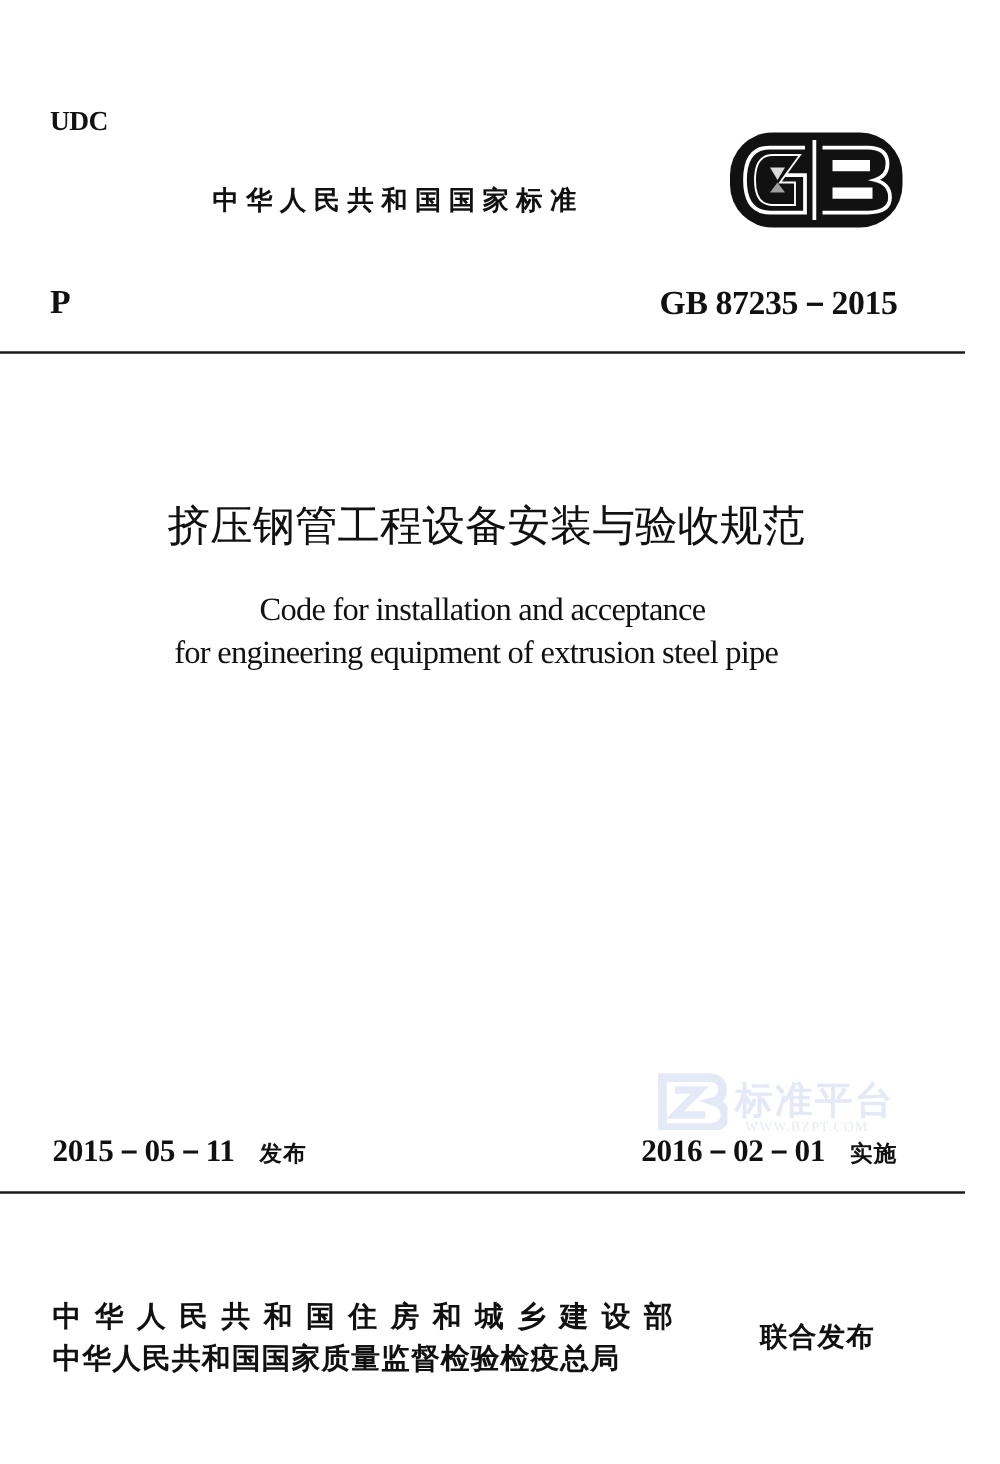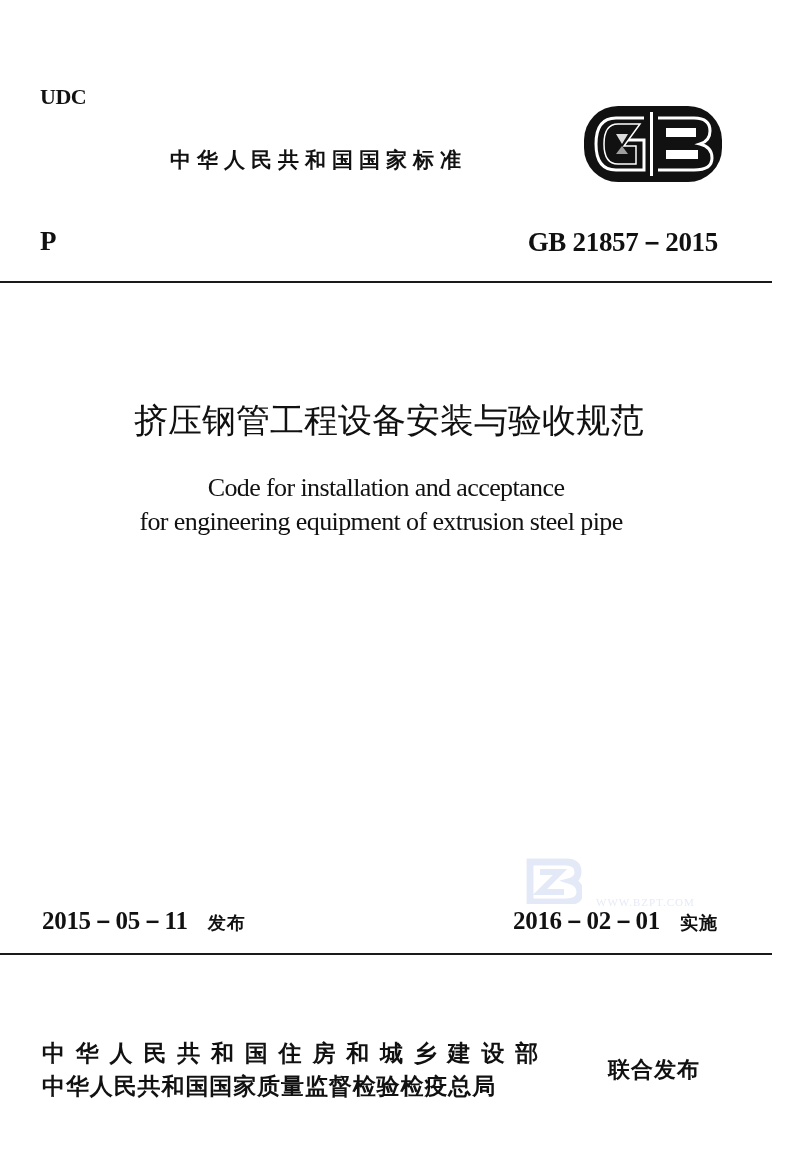--- a/index.html
+++ b/index.html
@@ -157,33 +157,34 @@
     <rect x="68" y="8" width="3" height="64" fill="#fff"></rect>
 
     <path d="M76 14 H112 Q128 14 128 27 Q128 37 118 40 Q130 43 130 54 Q130 66 112 66 H76" fill="none" stroke="#fff" stroke-width="3"></path>
     <rect x="84" y="24" width="30" height="9" fill="#fff"></rect>
     <rect x="84" y="46" width="32" height="9" fill="#fff"></rect>
   </svg>
 </div>
 
 <div class="abs category">P</div>
 
-<div class="abs std-number">GB 21857－2015</div>
+<div class="abs std-number">GB 87235－2015</div>
 
 <div class="abs rule top"></div>
 
 <div class="abs title-cn">挤压钢管工程设备安装与验收规范</div>
 <div class="abs title-en l1">Code for installation and acceptance</div>
 <div class="abs title-en l2">for engineering equipment of extrusion steel pipe</div>
 
 <div class="abs watermark">
   <svg class="wm-logo" viewBox="0 0 56 46">
     <path d="M4 4 H40 Q52 4 52 14 Q52 21 45 23 Q54 26 54 34 Q54 44 40 44 H4 Z" fill="none" stroke="#e2e7f7" stroke-width="7"></path>
     <path d="M14 14 H34 L14 34 H38" fill="none" stroke="#e2e7f7" stroke-width="6"></path>
   </svg>
+  <span class="wm-text">标准平台</span>
   <span class="wm-url">WWW.BZPT.COM</span>
 </div>
 
 <div class="abs date-row date-issue">
   <span>2015－05－11</span><span class="lbl">发布</span>
 </div>
 
 <div class="abs date-row date-effective">
   <span>2016－02－01</span><span class="lbl">实施</span>
 </div>

